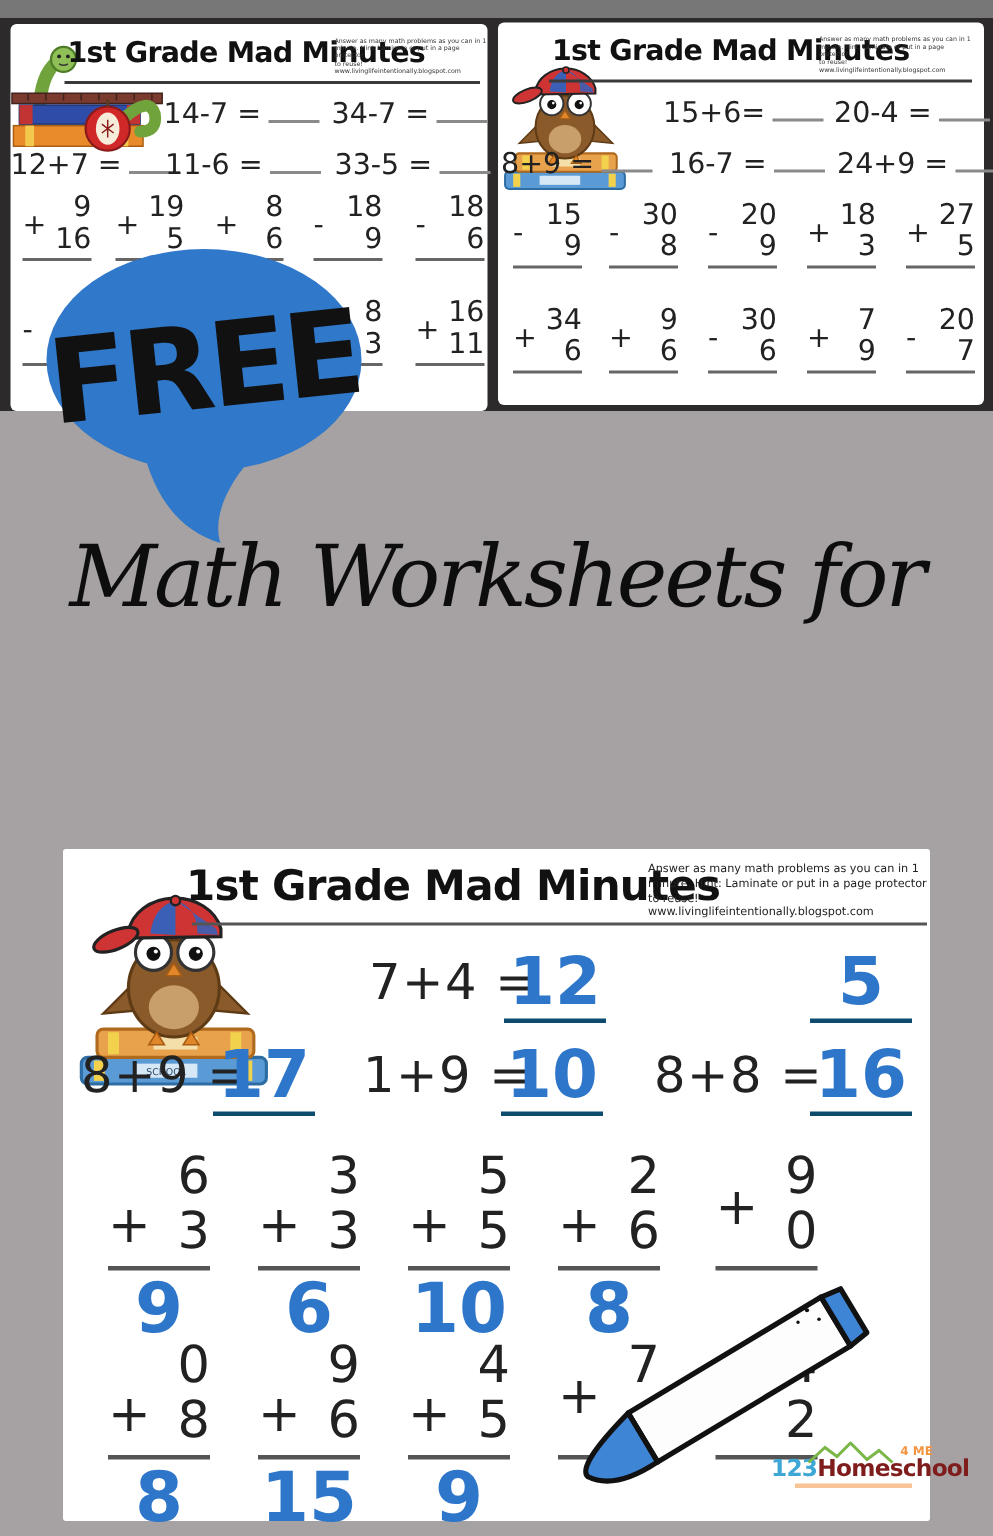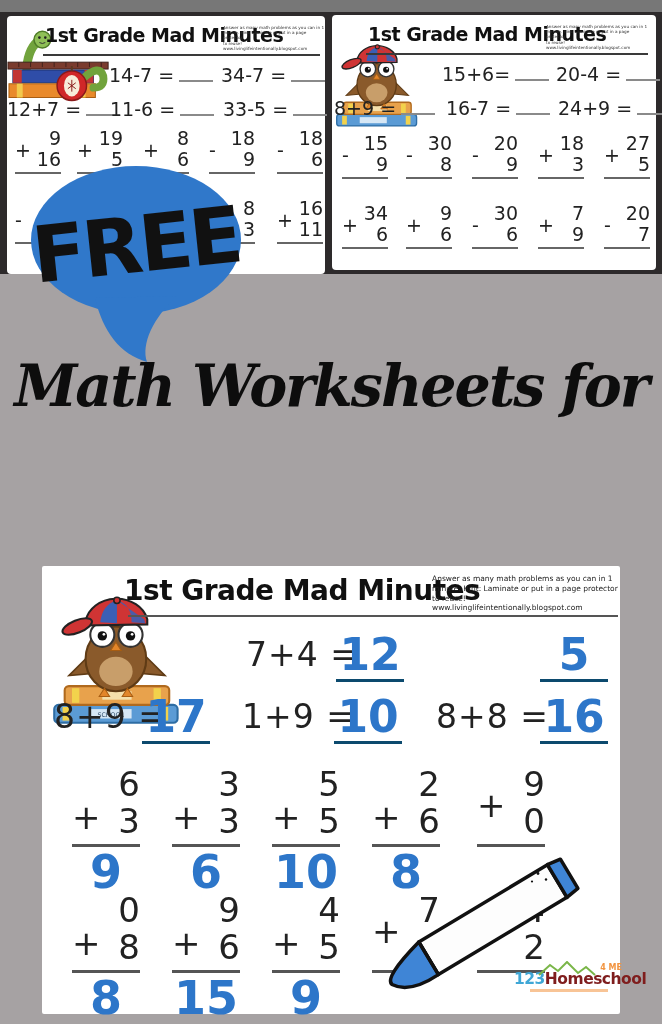--- a/index.html
+++ b/index.html
@@ -28,21 +28,21 @@
   .vp-lg{width:68px;font-size:34px;color:#222;}
   .vp-lg .num{height:37px;line-height:37px;}
   .vp-lg .line{border-top:3px solid #555;margin-top:4px;}
   .vp-lg .ans{width:100%;text-align:center;font-size:46px;font-weight:bold;color:#2d76c9;line-height:50px;}
 
   
   #free-bubble{position:absolute;left:25px;top:148px;width:235px;height:212px;z-index:30;}
 
   
   #title-script{position:absolute;left:0;top:340px;width:662px;text-align:center;
-    font-family:"DejaVu Serif",serif;font-style:italic;font-weight:bold;font-size:57px;
+    font-family:"DejaVu Serif",serif;font-style:italic;font-weight:normal;font-size:57px;
     letter-spacing:-2px;color:#0d0d0d;white-space:nowrap;z-index:20;}
   #title-big{position:absolute;left:0;top:414px;width:662px;text-align:center;
     font-family:"DejaVu Sans",sans-serif;font-weight:900;font-size:103px;line-height:1.05;
     letter-spacing:-3px;color:#0d0d0d;-webkit-text-stroke:3px #0d0d0d;white-space:nowrap;z-index:20;}
 
   
   #sheet-bottom{left:42px;top:554px;width:578px;height:448px;border-radius:2px;}
   .ws-title-lg{position:absolute;left:82px;top:8px;font-weight:bold;font-size:28px;color:#111;letter-spacing:-0.5px;white-space:nowrap;}
   .fineprint-lg{position:absolute;left:390px;top:8px;width:186px;font-size:7.5px;line-height:1.3;color:#222;}
   .hexpr{position:absolute;font-size:33px;color:#222;letter-spacing:1px;white-space:nowrap;line-height:46px;}

